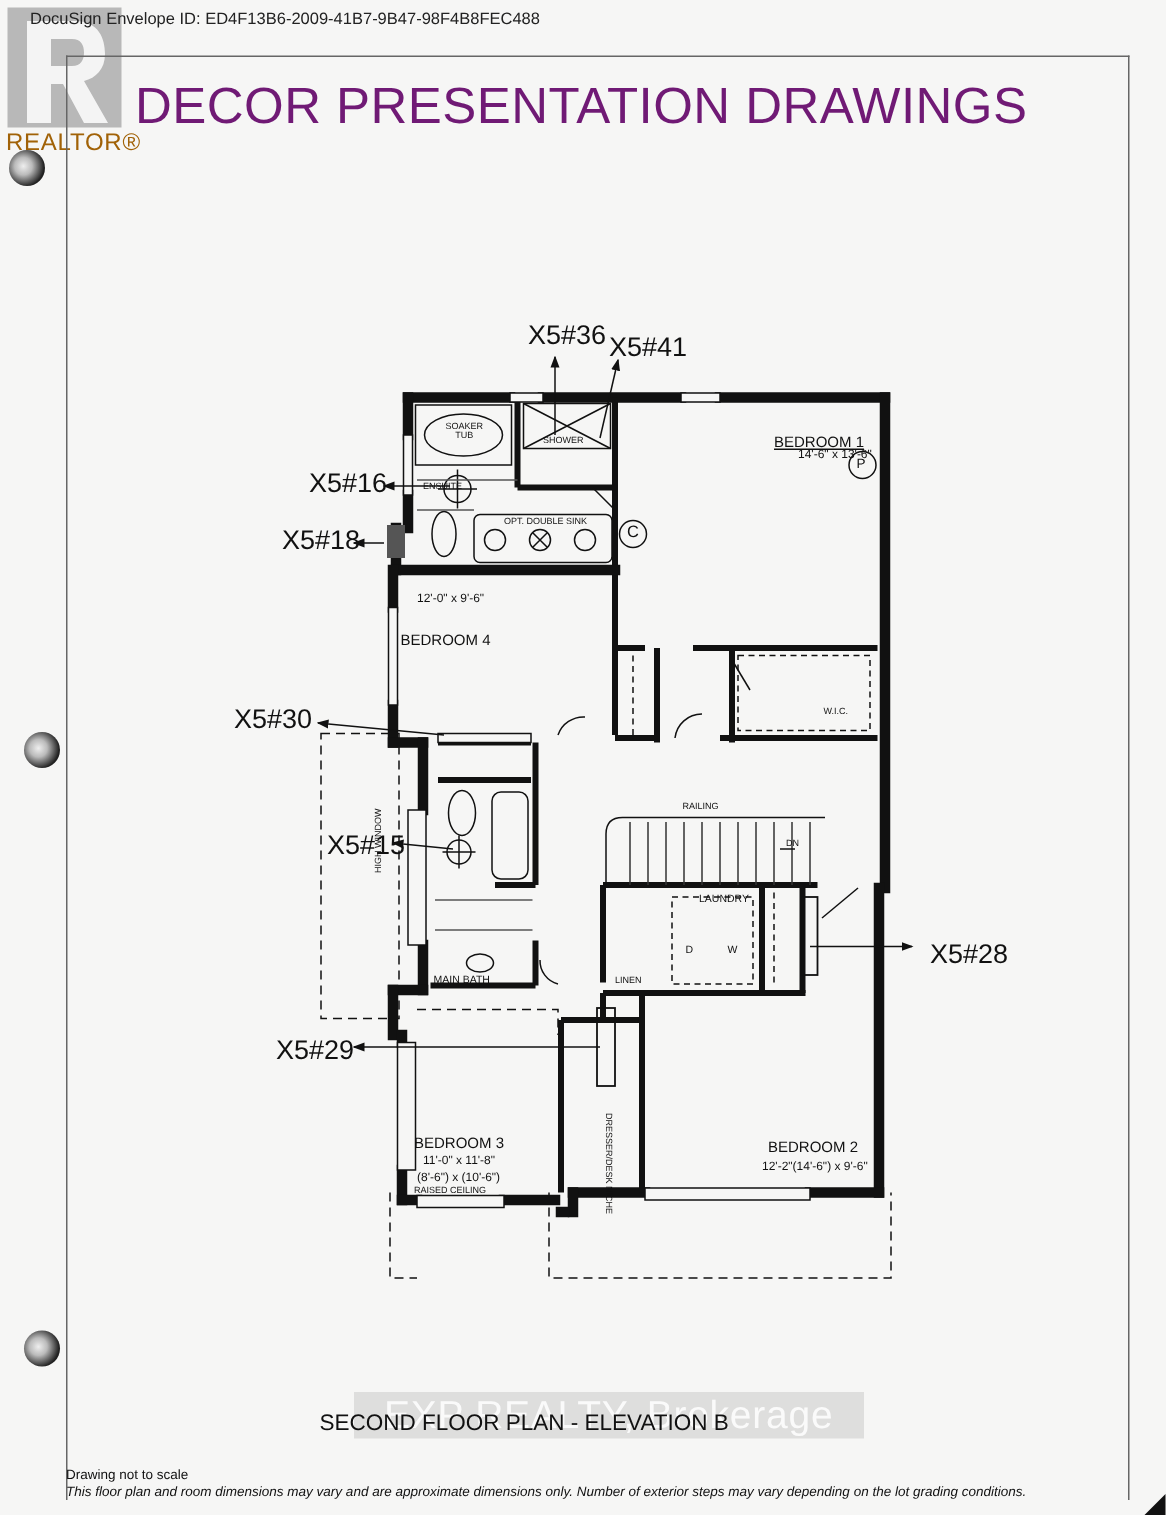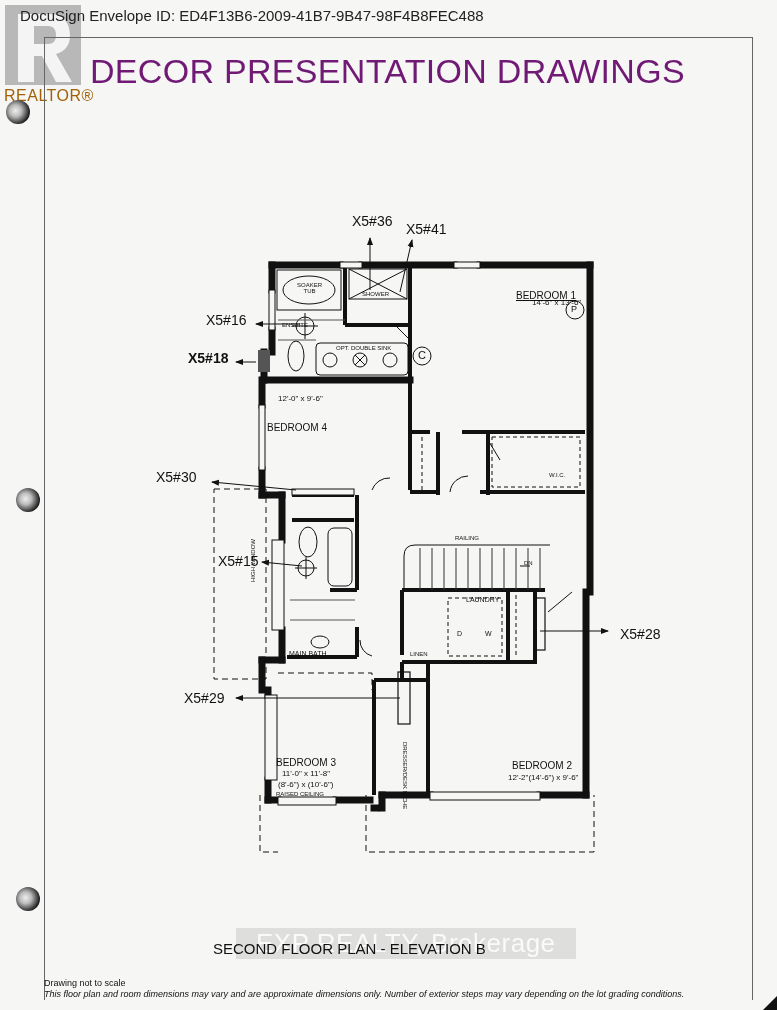--- a/index.html
+++ b/index.html
@@ -1,31 +1,31 @@
 <!DOCTYPE html>
 <html><head>
 <meta charset="utf-8">
 <style>
   html, body { margin: 0; padding: 0; }
   body {
     width: 777px; height: 1010px; position: relative; overflow: hidden;
     background: #f6f6f5; font-family: "Liberation Sans", sans-serif; color: #111;
   }
   .abs { position: absolute; }
-  .envelope-id { left: 20px; top: 7px; font-size: 15px; color: #222; white-space: nowrap; }
+  .envelope-id { left: 20px; top: 7px; font-size: 11px; color: #222; white-space: nowrap; }
   .realtor-logo { left: 4px; top: 4px; width: 80px; height: 100px; }
   .realtor-text { left: 4px; top: 87px; font-size: 16px; color: #a16207; letter-spacing: 0.5px; }
   .page-frame {
     left: 44px; top: 37px; width: 707px; height: 962px;
     border-left: 1px solid #666; border-top: 1px solid #666; border-right: 1px solid #666;
   }
   .page-title { left: 90px; top: 52px; font-size: 34px; letter-spacing: 0.3px; color: #701a75; white-space: nowrap; }
   .hole { width: 24px; height: 24px; border-radius: 50%;
     background: radial-gradient(circle at 40% 45%, #eee 0%, #bbb 30%, #222 70%, #111 100%); }
-  .tag { font-size: 14px; color: #111; white-space: nowrap; text-align: right; }
+  .tag { font-size: 18px; color: #111; white-space: nowrap; text-align: right; }
   .room-label { font-size: 10px; color: #111; white-space: nowrap; }
   .room-dim { font-size: 8px; color: #111; white-space: nowrap; }
   .tiny { font-size: 6px; color: #111; white-space: nowrap; }
   .caption { left: 213px; top: 940px; font-size: 15px; color: #111; white-space: nowrap; }
   .watermark { left: 236px; top: 928px; font-size: 26px; color: rgba(255,255,255,0.85);
     background: rgba(150,150,150,0.25); padding: 0 20px; white-space: nowrap; letter-spacing: 0.5px; }
   .note1 { left: 44px; top: 978px; font-size: 9px; color: #111; white-space: nowrap; }
   .note2 { left: 44px; top: 989px; font-size: 9px; color: #111; white-space: nowrap; font-style: italic; }
   .corner { right: 0; bottom: 0; width: 0; height: 0;
     border-left: 14px solid transparent; border-bottom: 14px solid #111; }
@@ -203,21 +203,21 @@
     <rect x="258" y="350" width="12" height="22" fill="#555" stroke="none"></rect>
   </g>
 
   <circle cx="422" cy="356" r="9" fill="none" stroke="#111" stroke-width="1"></circle>
   <circle cx="575" cy="310" r="9" fill="none" stroke="#111" stroke-width="1"></circle>
 </svg>
 
 <div class="abs tag" style="left:352px;top:213px;">X5#36</div>
 <div class="abs tag" style="left:406px;top:221px;">X5#41</div>
 <div class="abs tag" style="left:206px;top:312px;">X5#16</div>
-<div class="abs tag" style="left:188px;top:350px;font-weight:bold;">X5#18</div>
+<div class="abs tag" style="left:188px;top:350px;">X5#18</div>
 <div class="abs tag" style="left:156px;top:469px;">X5#30</div>
 <div class="abs tag" style="left:218px;top:553px;">X5#15</div>
 <div class="abs tag" style="left:620px;top:626px;">X5#28</div>
 <div class="abs tag" style="left:184px;top:690px;">X5#29</div>
 
 <div class="abs room-label" style="left:516px;top:290px;text-decoration:underline;">BEDROOM 1</div>
 <div class="abs room-dim" style="left:532px;top:298px;">14'-6" x 13'-6"</div>
 <div class="abs" style="left:571px;top:304px;font-size:9px;">P</div>
 
 <div class="abs room-label" style="left:267px;top:382px;margin-top:40px;">BEDROOM 4</div>

